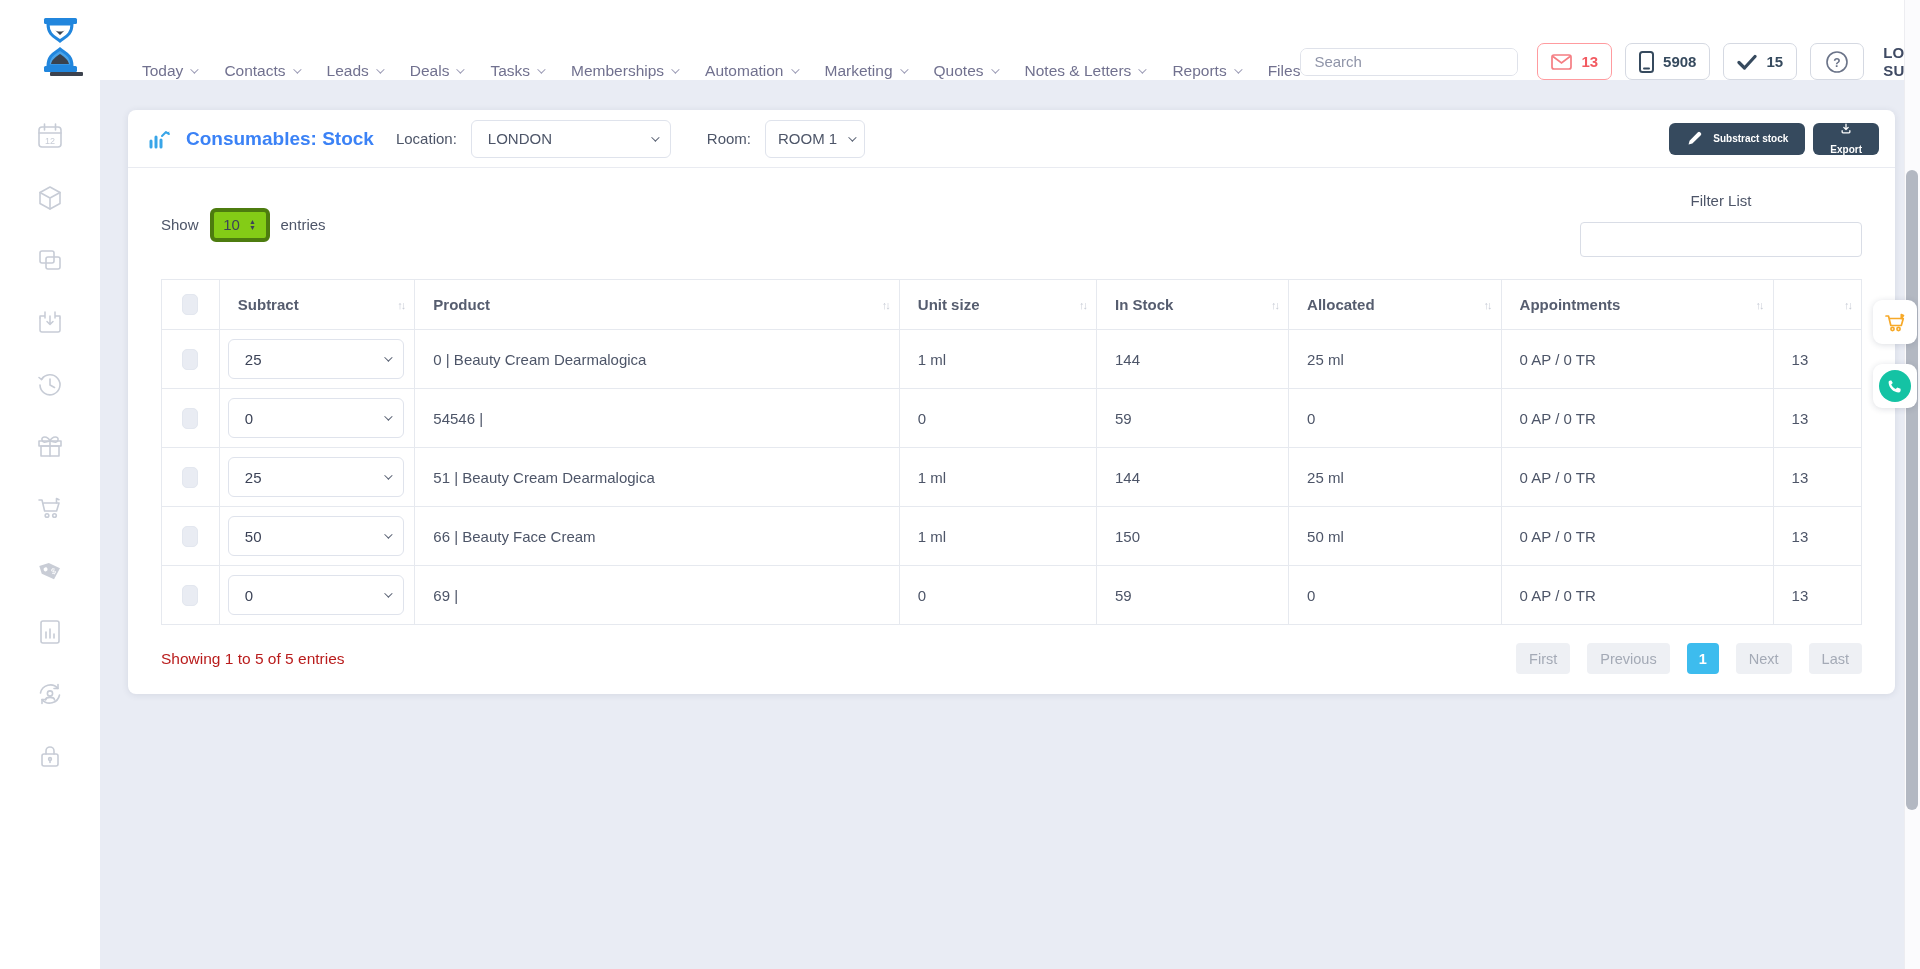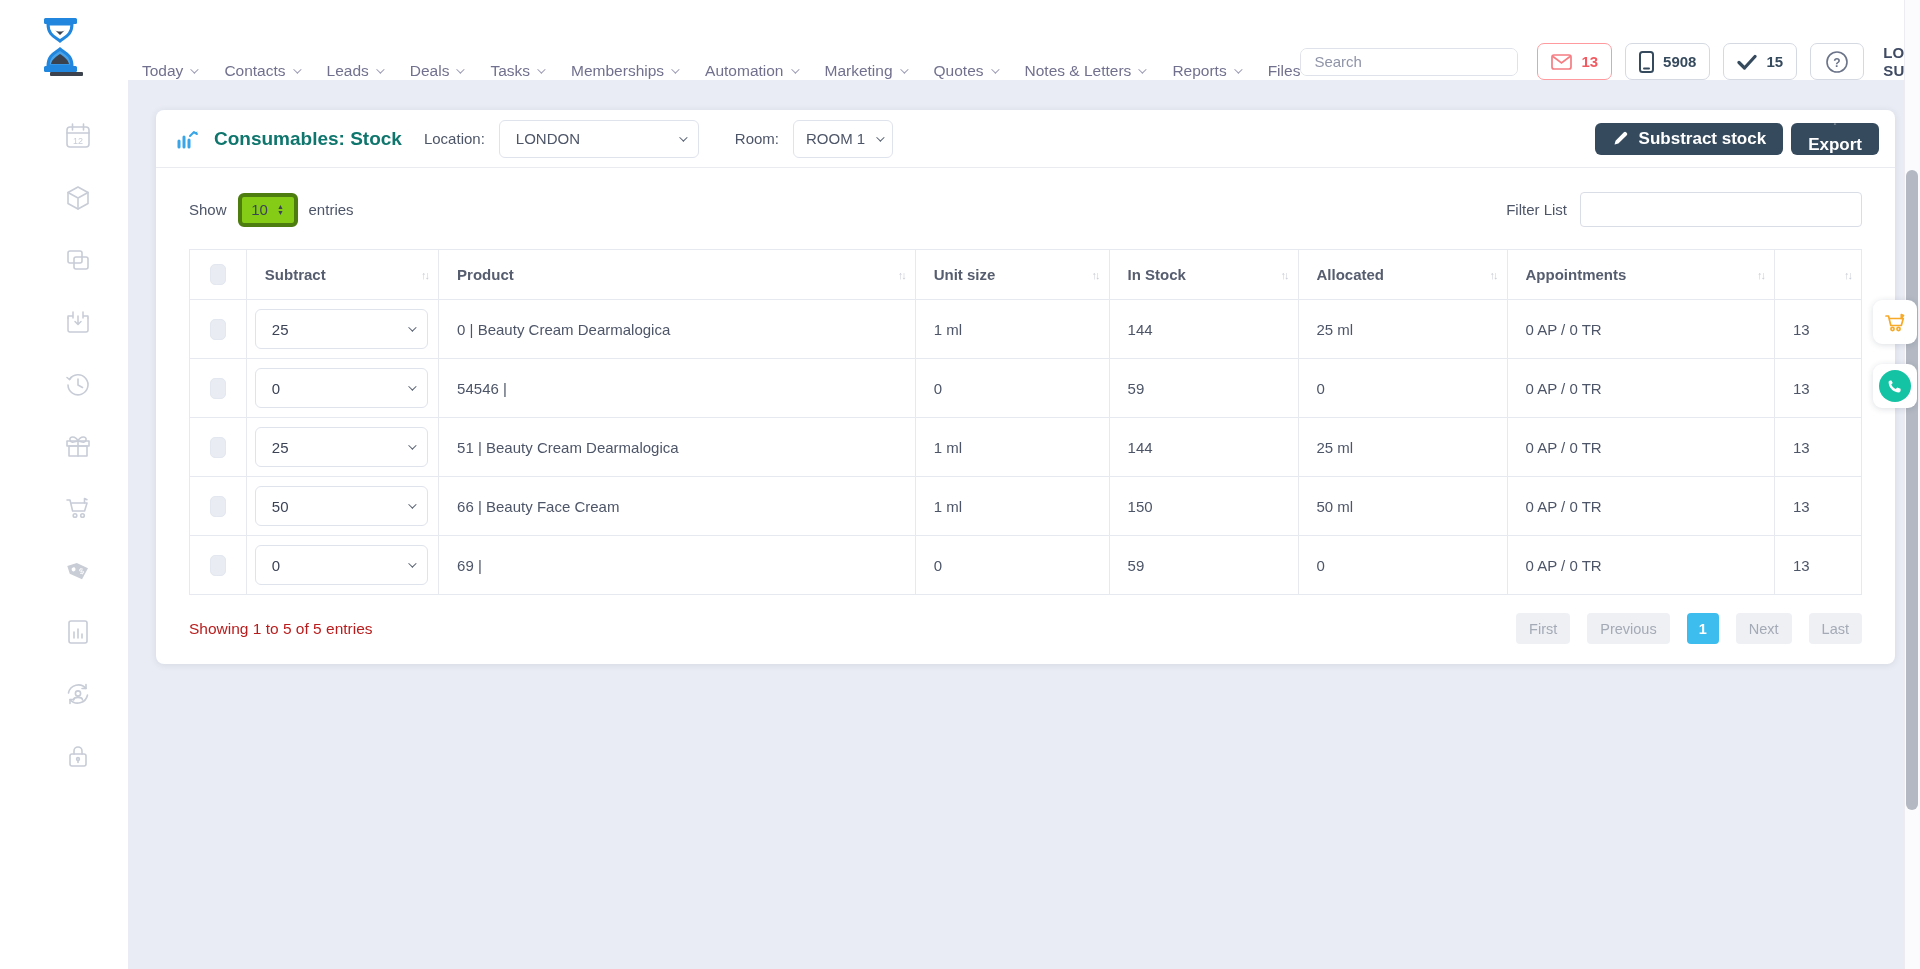--- a/index.html
+++ b/index.html
@@ -32,55 +32,55 @@
   .search-box input::placeholder{ color:#8f94a8; }
   .tb-badge{ height:37px; border:1px solid #d5d9e2; border-radius:7px; background:#fff;
     display:flex; align-items:center; gap:9px; padding:0 13px; font-size:15px;
     font-weight:bold; color:var(--dark); cursor:pointer; }
   .tb-badge.mail{ border-color:var(--redborder); color:var(--red); }
   .tb-badge.help{ padding:0 14px; }
   .user{ display:flex; align-items:center; gap:10px; cursor:pointer; margin-left:6px;}
   .user-name{ font-size:15px; font-weight:bold; color:#3f4a63; line-height:1.2;
     text-align:left; letter-spacing:.3px; }
   
-  .app-body{ display:flex; height:889px;margin-left:28px; }
+  .app-body{ display:flex; height:889px; }
   .sidebar{ width:100px; background:#fff; display:flex; flex-direction:column;
     align-items:center; padding-top:42px; gap:34px; flex:0 0 auto; }
   .side-icon{ width:28px; height:28px; cursor:pointer; }
   .main{ flex:1; background:var(--bg); position:relative; }
   .card{ position:absolute; left:28px; right:25px; top:30px; background:#fff;
     border-radius:8px; box-shadow:0 1px 7px rgba(40,50,80,.10); }
   
   .card-header{ height:58px; display:flex; align-items:center; gap:14px;
     padding:0 16px 0 20px; border-bottom:1px solid #e9ebf1; }
-  .card-title{ font-size:19px; font-weight:bold; color:#0f766e; margin-right:8px;
+  .card-title{ font-size:19px; font-weight:bold; color:#3b82f6; margin-right:8px;
     white-space:nowrap; }
   .lbl{ font-size:15px; color:#4d5568; white-space:nowrap; }
   .select{ border:1px solid #dfe3ec; border-radius:6px; height:38px; background:#fff;
     display:flex; align-items:center; justify-content:space-between; cursor:pointer;
     padding:0 13px 0 16px; font-size:15px; color:#4d5568; }
   .select .chev{ border-color:#555e70; }
   .sel-location{ width:200px; }
   .sel-room{ width:100px; padding:0 10px 0 12px; }
   .gap{ width:8px; }
   .spacer{ flex:1; }
   .btn{ height:32px; background:var(--dark); color:#fff; border:0; border-radius:6px;
-    display:flex; align-items:center; gap:10px; padding:0 17px; font-size:17px;
+    display:flex; align-items:center; gap:10px; padding:0 17px; font-size:10px;
     font-weight:bold; cursor:pointer; font-family:inherit; white-space:nowrap; }
   .btn + .btn{ margin-left:-6px;flex-direction:column; }
   
   .card-body{ padding:24px 33px 20px; }
   .controls{ display:flex; align-items:center; }
   .show-group{ display:flex; align-items:center; gap:11px; font-size:15px; }
   .len-select{ width:60px; height:34px; border:4px solid #4d7c0f; border-radius:6px;
     display:flex; align-items:center; justify-content:center; gap:9px; cursor:pointer;
     font-size:15px; color:#3c4357; background:#84cc16; }
   .stepper{ display:flex; flex-direction:column; font-size:7px; line-height:6px;
     color:#3c4357; }
-  .filter-group{ margin-left:auto; display:flex; align-items:center; gap:13px; }
+  .filter-group{ margin-left:auto; display:flex; align-items:center; gap:13px;flex-direction:column; }
   .filter-group input{ width:282px; height:35px; border:1px solid #d9dde6;
     border-radius:4px; outline:none; padding:0 10px; font-size:15px; color:#4d5568;
     font-family:inherit; }
   
   table{ width:100%; border-collapse:collapse; margin-top:22px; table-layout:fixed; }
   th,td{ border:1px solid var(--border); font-size:15px; color:#4d5568;
     text-align:left; padding-left:18px; }
   th{ height:50px; font-weight:bold; color:#565d6f; position:relative;
     background:#fff; }
   td{ height:59px; background:#fff; }

